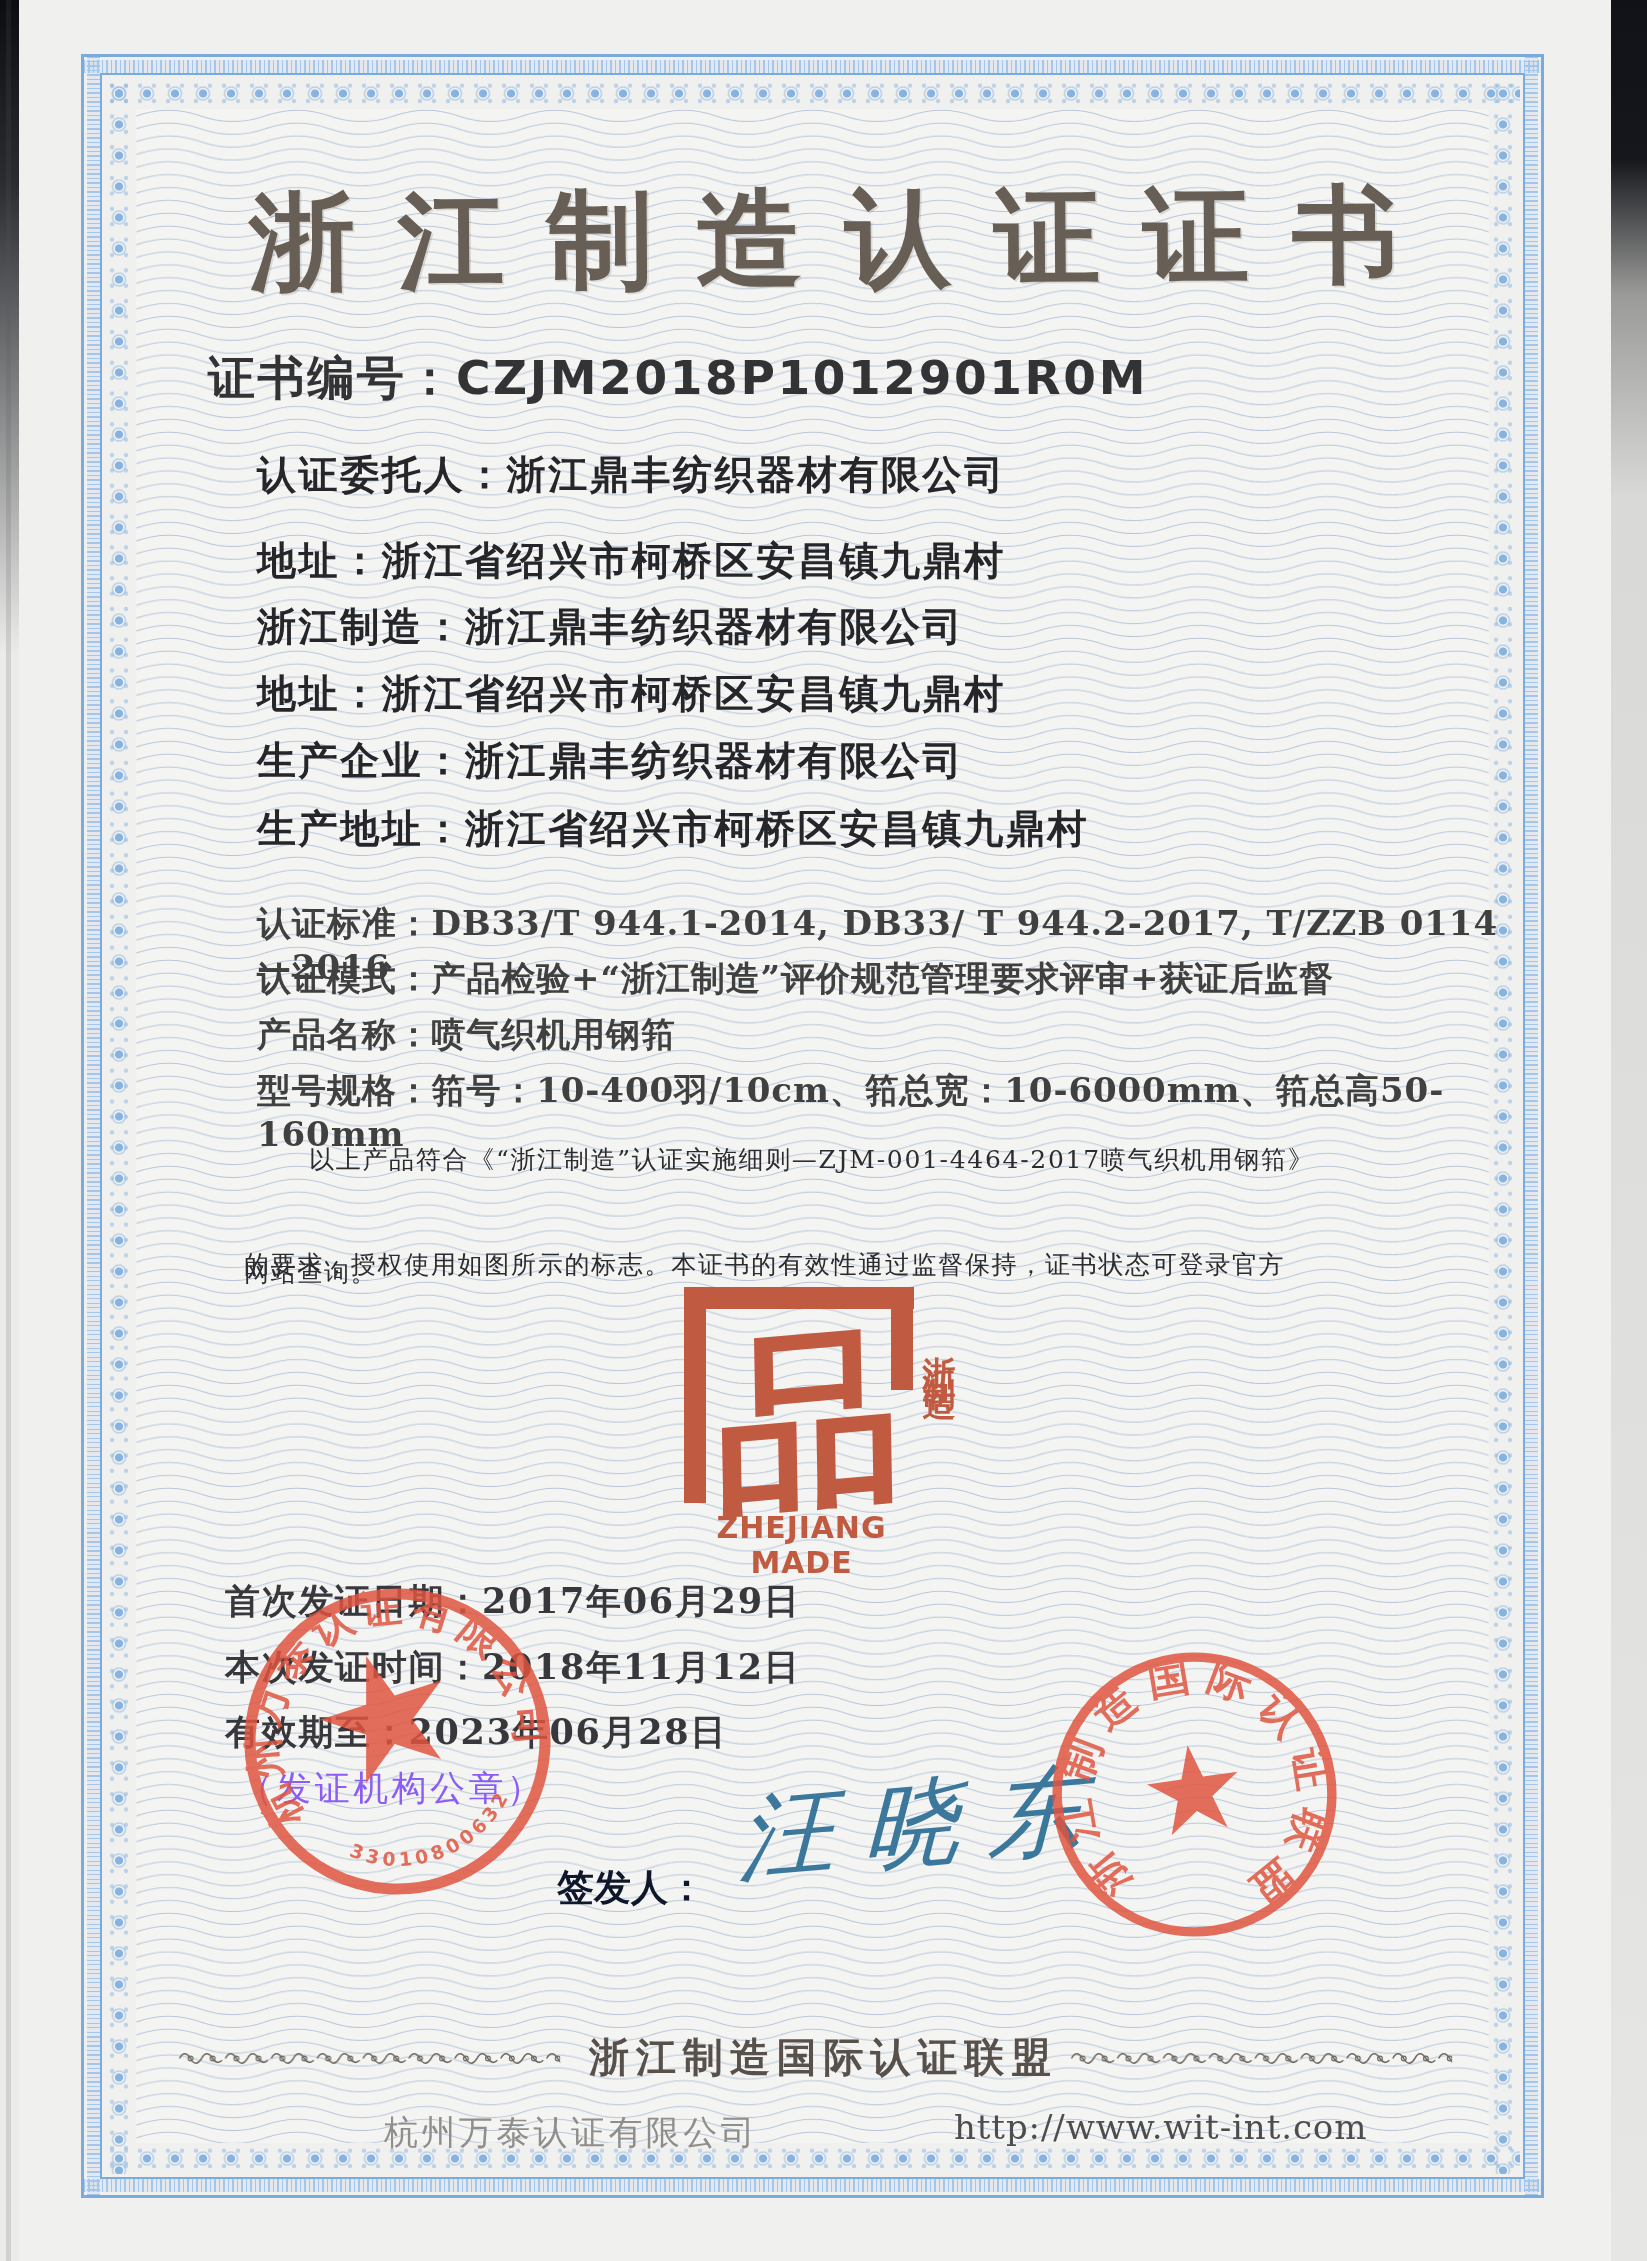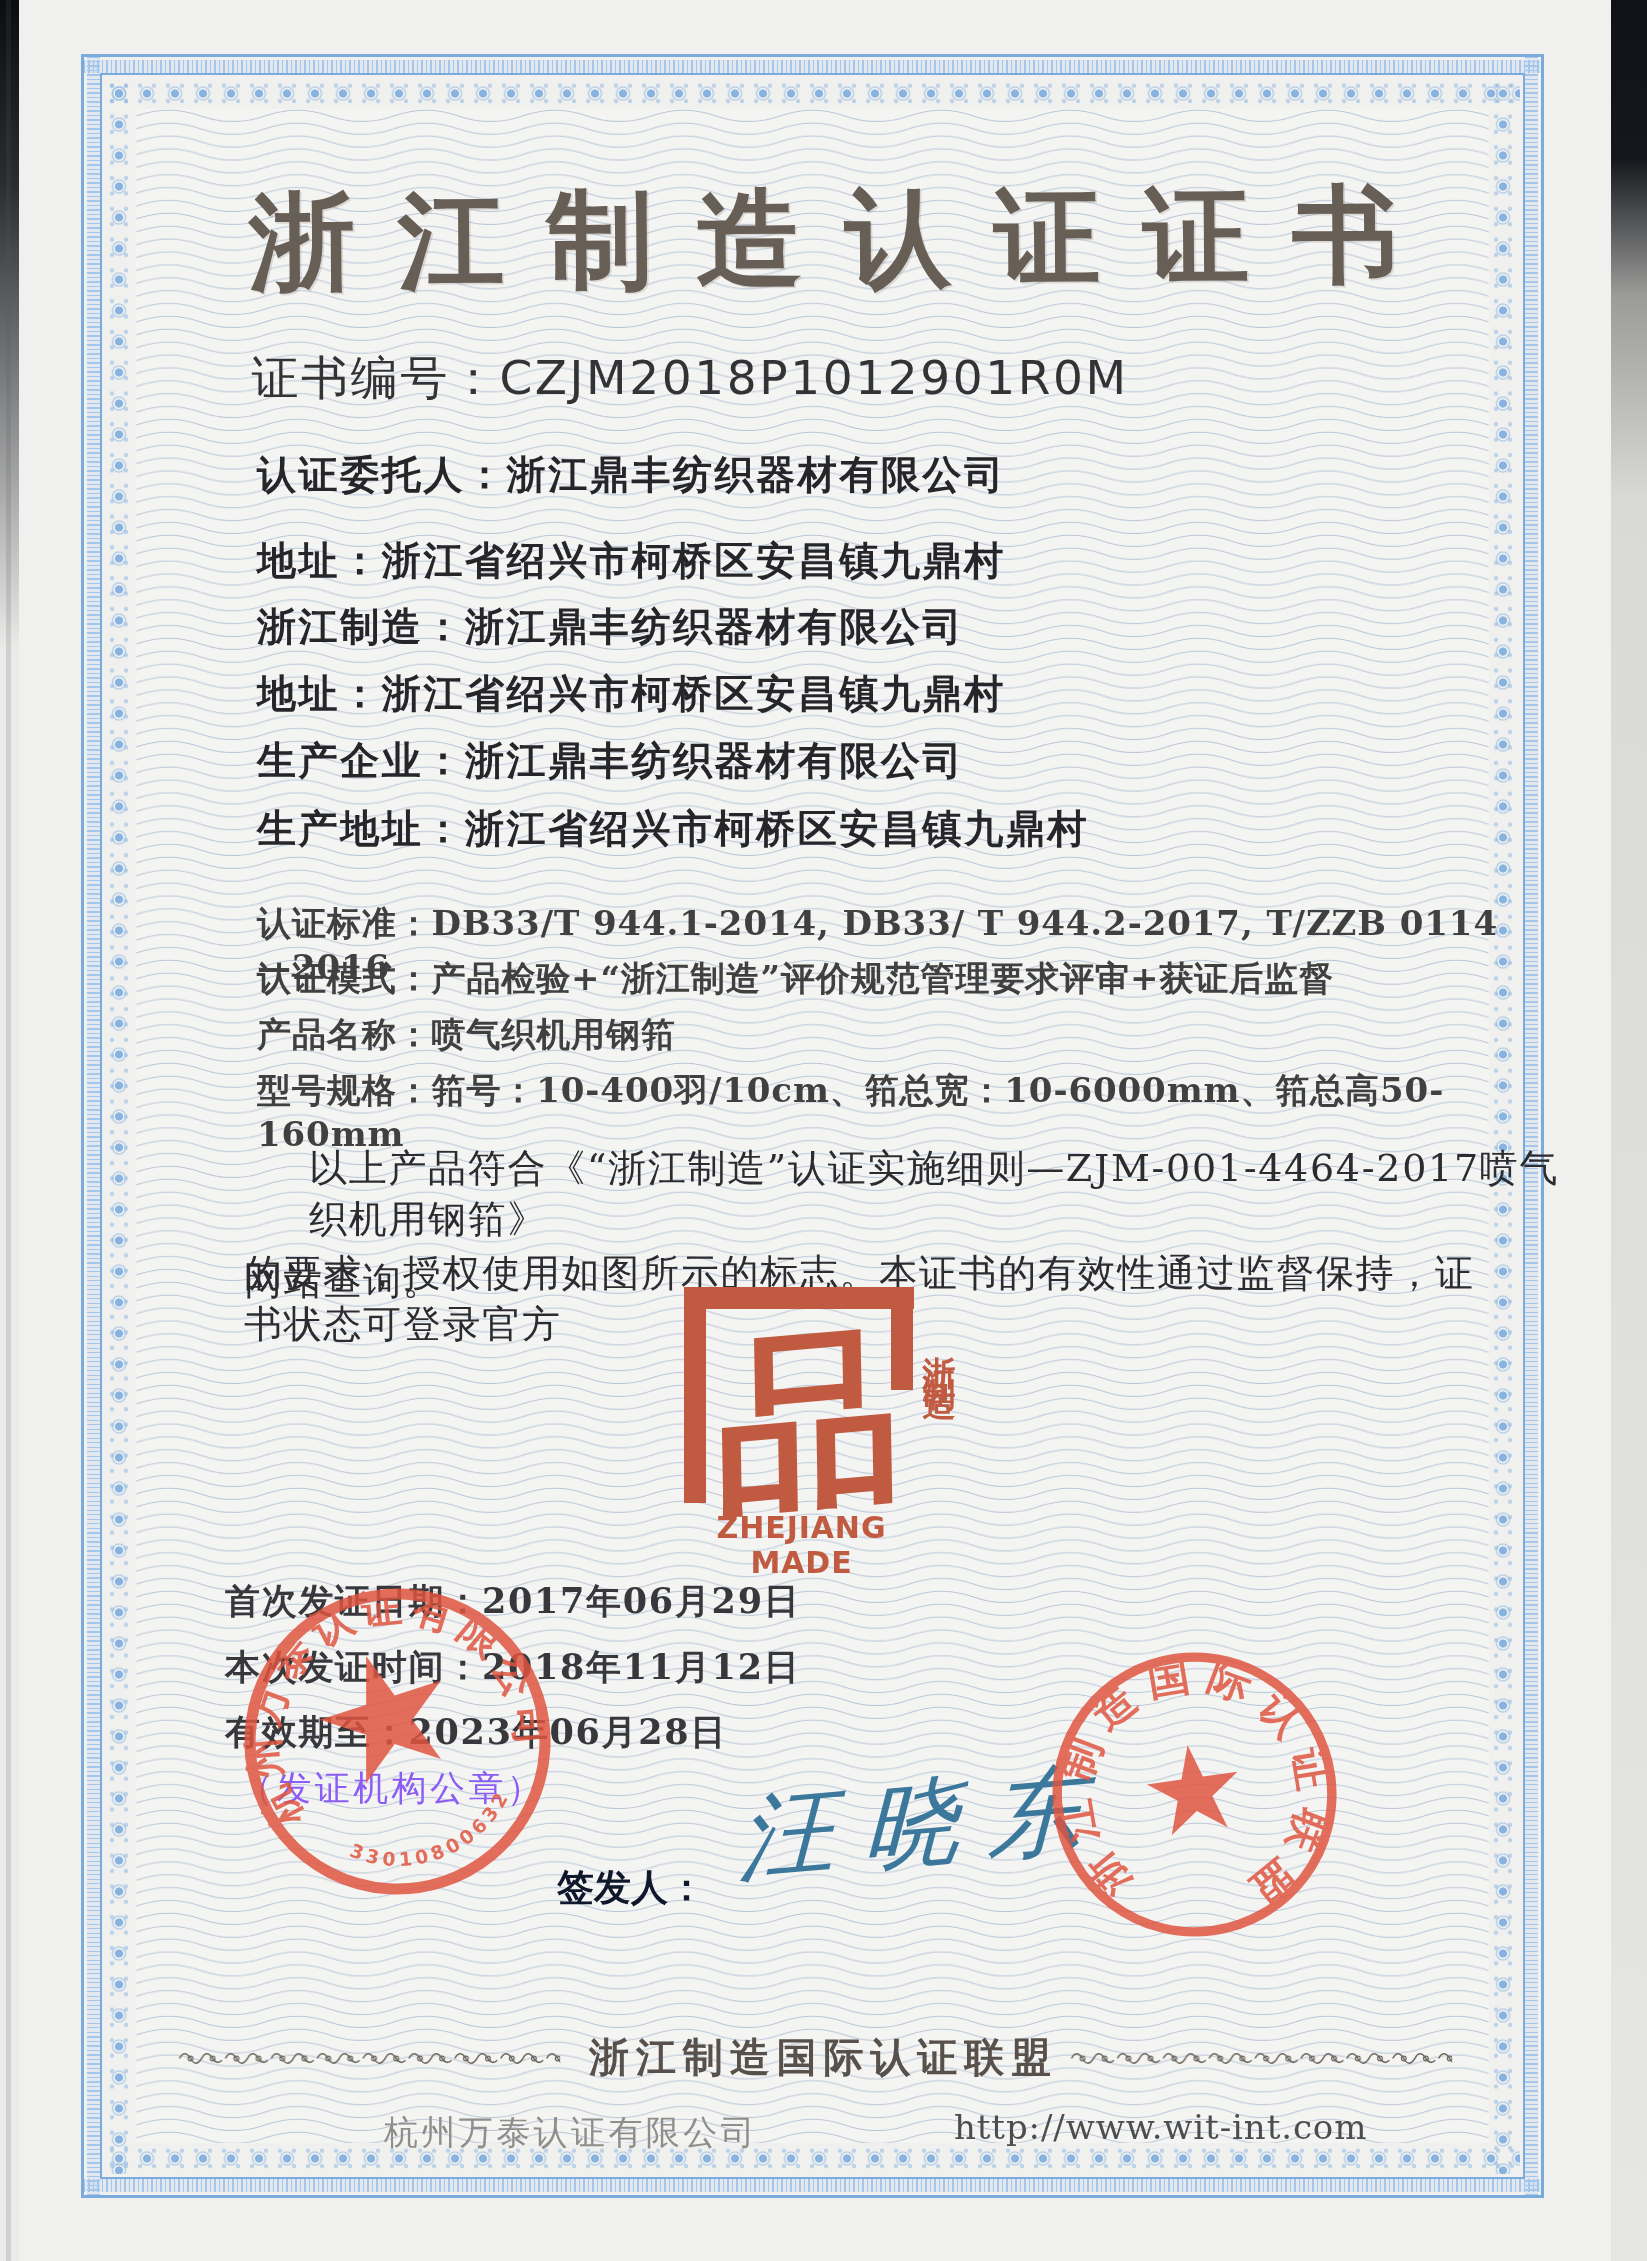--- a/index.html
+++ b/index.html
@@ -27,25 +27,25 @@
        radial-gradient(circle,rgba(134,179,225,0) 5.1px,rgba(134,179,225,.55) 6.3px,rgba(134,179,225,0) 8px),
        radial-gradient(circle,rgba(134,179,225,.5) 1.7px,rgba(134,179,225,0) 2.6px);
      background-size:28px 31px,28px 31px,14px 15.4px;}
   .floral.h{left:21.4px;right:21.4px;height:31px;}
   .floral.v{top:21.4px;bottom:21.4px;width:31px;}
   .cert-inner{position:absolute;inset:52px;background:#f4f5f3;}
   
   .title{left:0;top:168px;width:1647px;text-align:center;font-size:106px;font-weight:700;
      color:#675f55;letter-spacing:43px;padding-left:43px;box-sizing:border-box;
      transform:rotate(-.4deg);text-shadow:1.7px 1.7px 0 rgba(103,95,85,.18);}
-  .certno{left:12px;top:347px;width:1356px;text-align:center;font-size:47px;font-weight:400;
+  .certno{left:0;top:347px;width:1356px;text-align:center;font-size:47px;font-weight:700;
      color:#333336;letter-spacing:2.6px;font-family:"DejaVu Sans","Liberation Sans",sans-serif;}
   .line{left:257px;width:1244px;font-size:39px;font-weight:700;color:#26262a;letter-spacing:2.6px;}
   .spec{left:257px;width:1270px;font-size:34px;font-weight:600;color:#404040;letter-spacing:0.9px;}
-  .para{left:244px;width:1270px;font-size:38px;font-weight:400;color:#2c2c30;letter-spacing:1.7px;}
+  .para{left:244px;width:1270px;font-size:25px;font-weight:400;color:#2c2c30;letter-spacing:1.7px;}
   .date-line{left:225px;font-size:35px;font-weight:600;color:#38383c;letter-spacing:1.7px;text-align:right;}
   .seal-note{left:238px;top:1765px;font-size:35px;color:#8b5cf6;letter-spacing:3.4px;}
   .issuer{left:557px;top:1863px;font-size:37px;font-weight:600;color:#0f172a;}
   .signature{left:738px;top:1760px;font-size:96px;color:#2d6e95;font-style:italic;
      letter-spacing:29px;transform:rotate(-5deg) skewX(-6deg);opacity:.92;}
   .alliance{left:0;top:2030px;width:1647px;text-align:center;font-size:40px;font-weight:700;
      color:#58514b;letter-spacing:6.9px;}
   .footer-co{left:384px;top:2110px;font-size:34px;color:#8f8e8b;letter-spacing:3.4px;}
   .footer-url{left:954px;top:2107px;font-size:34px;color:#4d4d4f;letter-spacing:0.9px;}
   

